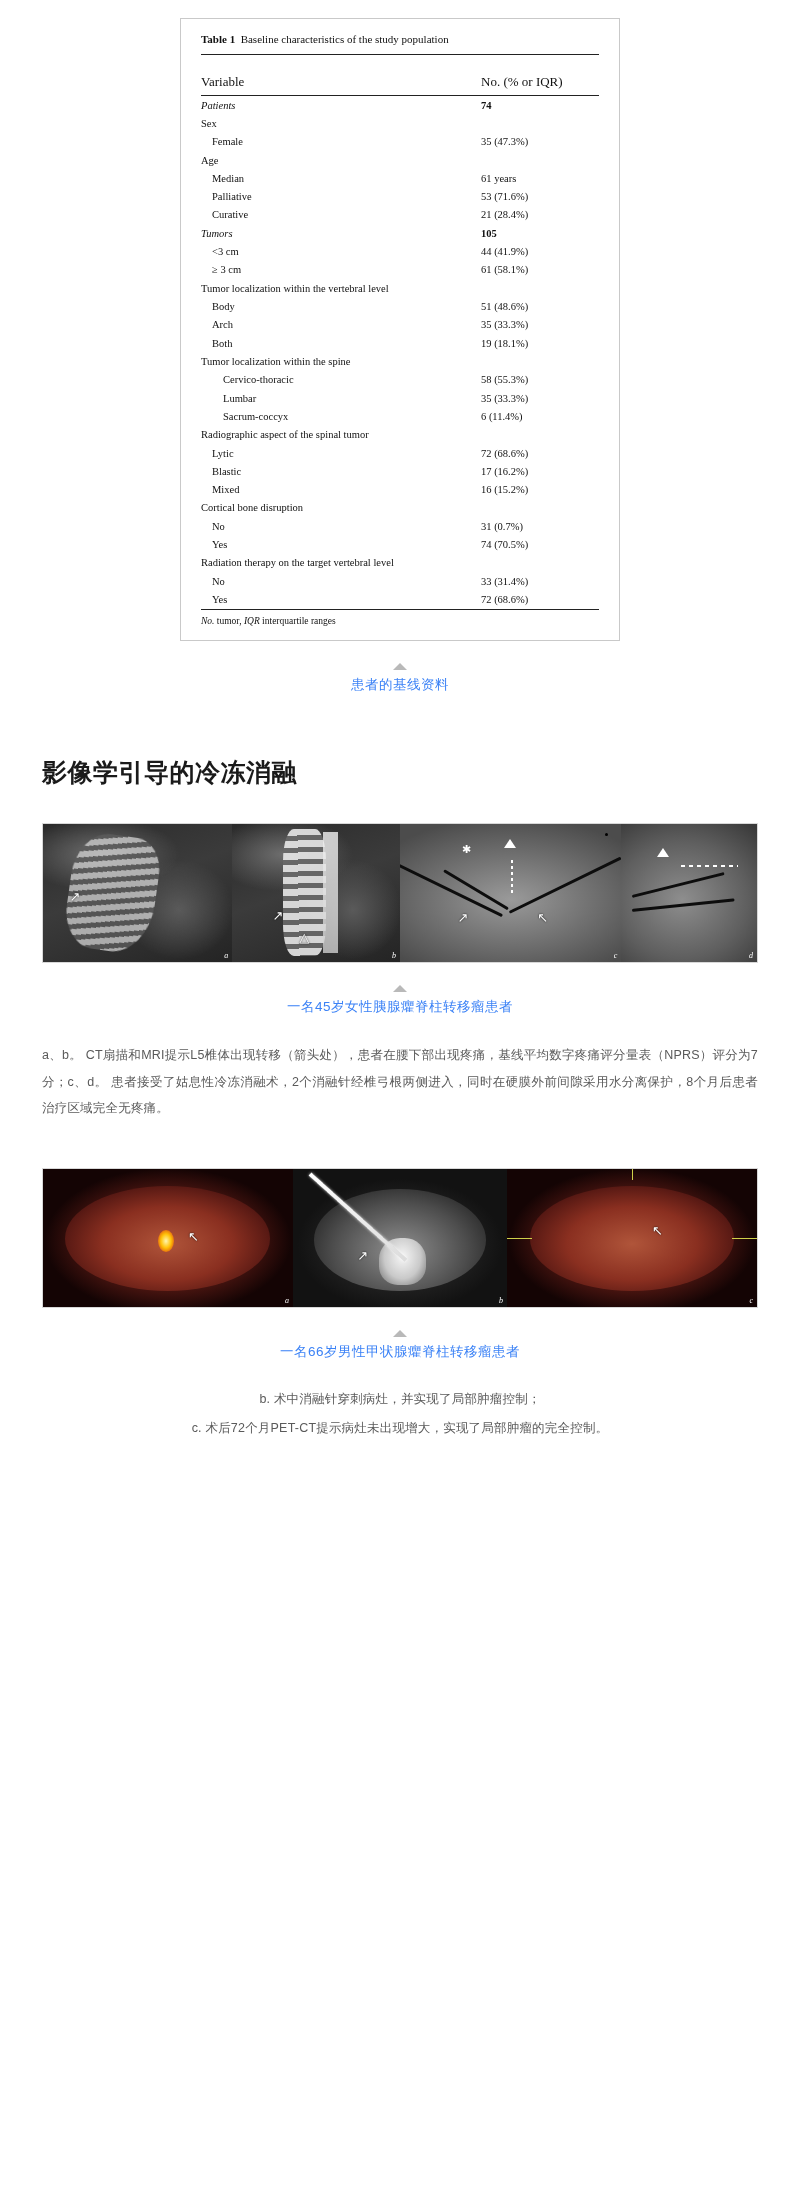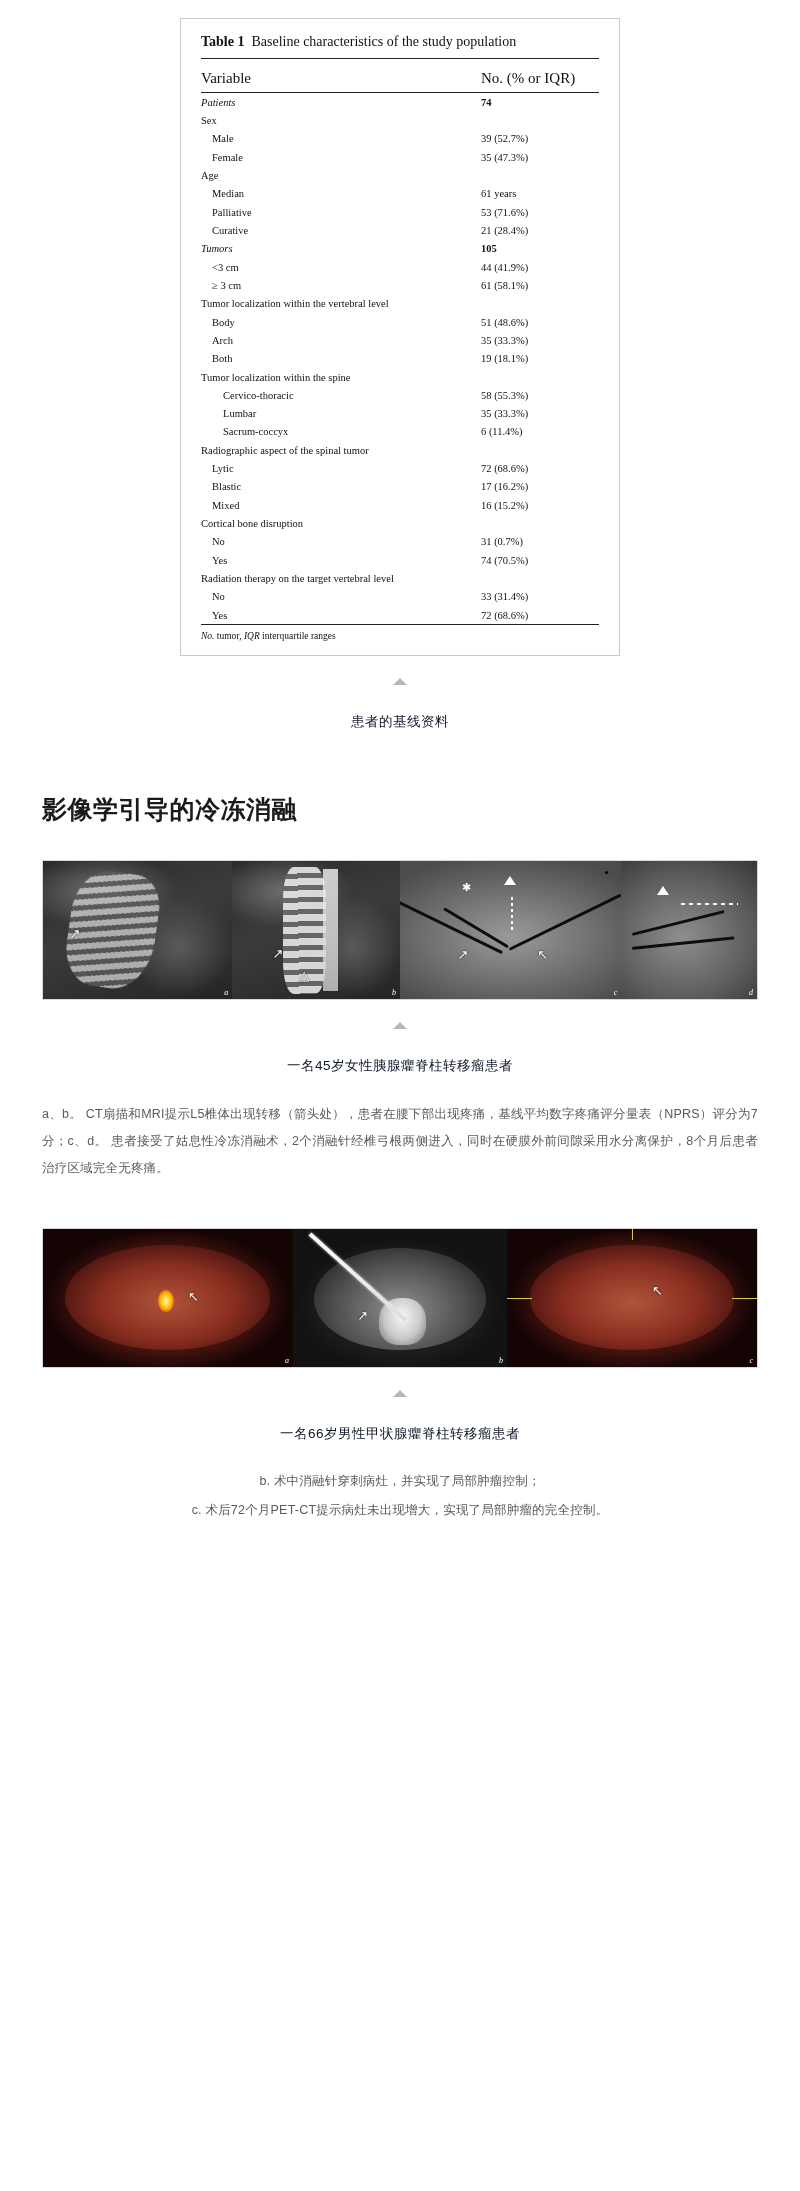--- a/index.html
+++ b/index.html
@@ -19,46 +19,46 @@
     border: 1px solid #c9c9c9;
     background: #fff;
     padding: 14px 20px 10px 20px;
     font-family: "Liberation Serif", serif;
     color: #111;
   }
   .tbl { width: 100%; border-collapse: collapse; font-size: 10.5px; }
   .tbl td { padding: 2.6px 0; vertical-align: bottom; line-height: 1.25; }
   .tbl td.val { text-align: left; width: 118px; white-space: nowrap; }
   .caption-row td { padding: 0 0 7px 0; }
-  .caption { font-size: 14px; }
+  .caption { font-size: 11px; }
   .caption b { font-weight: bold; }
   .rule-top td { border-top: 1.1px solid #222; }
   .rule-head td { border-bottom: 1.1px solid #222; }
   .rule-bot td { border-top: 1.1px solid #222; }
-  .hdr td { font-size: 15px; padding-top: 10px; padding-bottom: 5px; }
+  .hdr td { font-size: 13px; padding-top: 19px; padding-bottom: 5px; }
   .ital { font-style: italic; }
   .bold { font-weight: bold; }
   .i1 { padding-left: 11px !important; }
   .i2 { padding-left: 22px !important; }
   .footnote td { font-size: 9.5px; padding-top: 6px; padding-bottom: 2px; }
   .footnote .ital { font-style: italic; }
 
   
   .caret {
     width: 0; height: 0;
     border-left: 7px solid transparent;
     border-right: 7px solid transparent;
     border-bottom: 7px solid #b9b9b9;
     margin: 22px auto 0 auto;
   }
   .fig-caption {
     text-align: center;
     font-size: 13.5px;
-    color: #0f172a;
-    margin-top: 28px;
+    color: #3b82f6;
+    margin-top: 6px;
     letter-spacing: .5px;
   }
 
   
   .section-title {
     margin: 62px 0 0 42px;
     font-size: 25px;
     font-weight: bold;
     color: #1a1a1a;
     letter-spacing: .5px;
@@ -252,24 +252,20 @@
       <tbody id="rows">
           <tr>
             <td class="ital">Patients</td>
             <td class="val bold">74</td>
           </tr>
           <tr>
             <td>Sex</td>
             <td class="val"></td>
           </tr>
           <tr>
-            <td class="i1">Male</td>
-            <td class="val">39 (52.7%)</td>
-          </tr>
-          <tr>
             <td class="i1">Female</td>
             <td class="val">35 (47.3%)</td>
           </tr>
           <tr>
             <td>Age</td>
             <td class="val"></td>
           </tr>
           <tr>
             <td class="i1">Median</td>
             <td class="val">61 years</td>

